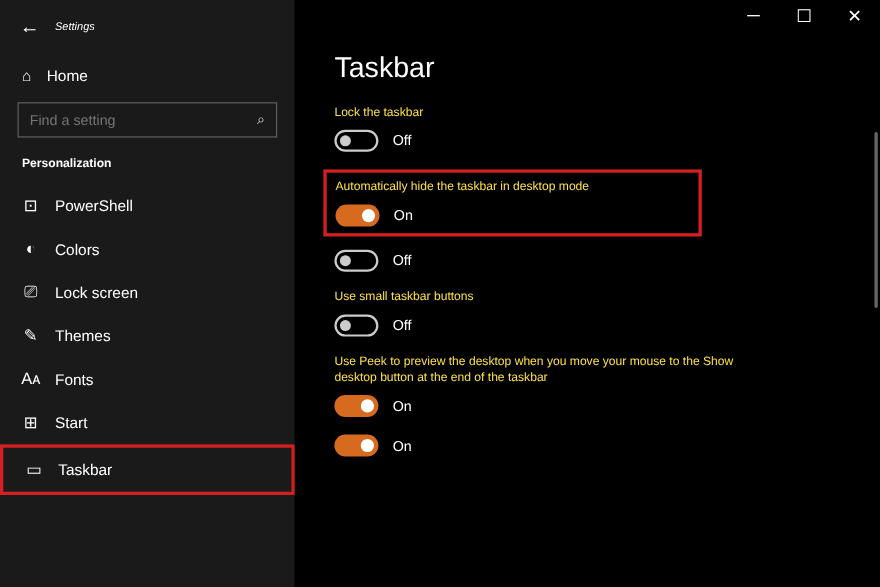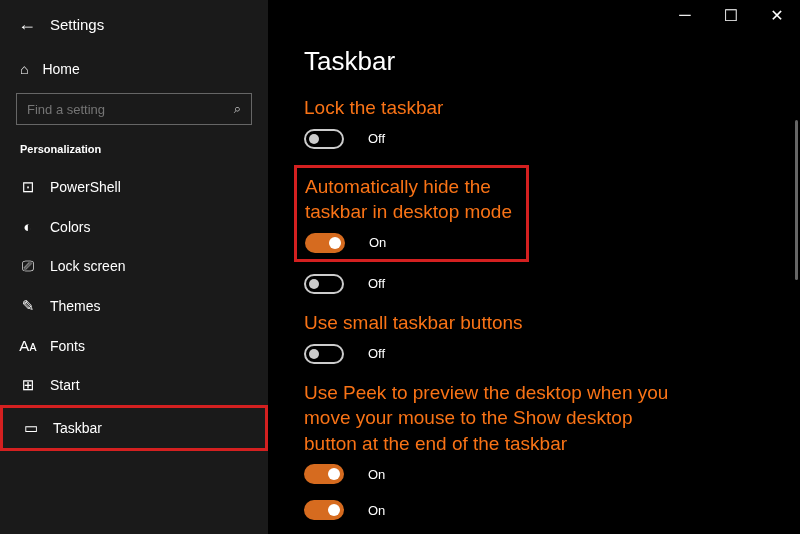--- a/index.html
+++ b/index.html
@@ -2,41 +2,41 @@
 <html><head>
 <meta charset="utf-8">
 <style>
 * { margin: 0; padding: 0; box-sizing: border-box; font-family: "Segoe UI", sans-serif; }
 body { width: 800px; height: 534px; background: #000; color: #fff; overflow: hidden; display: flex; }
 .sidebar { width: 268px; height: 100%; background: #1a1a1a; padding-top: 10px; position: relative; }
 .titlebar { position: absolute; top: 0; right: 0; display: flex; }
 .titlebar-btn { width: 46px; height: 30px; display: flex; align-items: center; justify-content: center; font-size: 16px; cursor: pointer; }
 .header-row { display: flex; align-items: center; gap: 14px; padding: 4px 18px 16px 18px; }
 .back-arrow { font-size: 18px; cursor: pointer; }
-.app-title { font-size: 15px; }
+.app-title { font-size: 10px; font-style: italic; }
 .home-row { display: flex; align-items: center; gap: 14px; padding: 10px 20px; cursor: pointer; font-size: 14px; }
 .search-box { margin: 6px 16px 14px 16px; border: 1px solid #666; height: 32px; display: flex; align-items: center; padding: 0 10px; justify-content: center; }
 .search-input { background: transparent; border: none; outline: none; color: #999; font-size: 13px; flex: 1; }
 .search-icon { font-size: 13px; color: #ccc; }
 .section-title { font-size: 11px; font-weight: 600; padding: 4px 20px 12px 20px; }
 .nav-item { display: flex; align-items: center; gap: 14px; padding: 11px 20px; cursor: pointer; font-size: 14px; }
 .nav-item .icon { width: 16px; display: inline-flex; justify-content: center; font-size: 15px; }
 .highlight-red { border: 3px solid #d42020; }
 .main { flex: 1; height: 100%; background: #000; padding: 46px 36px 10px 36px; overflow-y: hidden; position: relative; }
 .page-title { font-size: 26px; font-weight: 400; margin-bottom: 18px; }
 .setting { margin-bottom: 16px; }
-.setting-label { font-size: 19px; margin-bottom: 8px; line-height: 1.35; color: #f97316; }
-.toggle-row { display: flex; align-items: center; gap: 24px; }
+.setting-label { font-size: 11px; margin-bottom: 8px; line-height: 1.35; color: #fde047; }
+.toggle-row { display: flex; align-items: center; gap: 13px; }
 .toggle { width: 40px; height: 20px; border-radius: 10px; position: relative; cursor: pointer; }
 .toggle.off { border: 2px solid #ccc; background: #000; }
 .toggle.off::after { content: ""; width: 10px; height: 10px; background: #ccc; border-radius: 50%; position: absolute; left: 3px; top: 3px; }
 .toggle.on { background: #d66b1f; }
 .toggle.on::after { content: ""; width: 12px; height: 12px; background: #fff; border-radius: 50%; position: absolute; right: 4px; top: 4px; }
 .toggle-text { font-size: 13px; }
-.highlight-box { border: 3px solid #d42020; padding: 6px 8px; margin-left: -10px; margin-bottom: 12px; display: inline-block; width: 235px; }
+.highlight-box { border: 3px solid #d42020; padding: 6px 8px; margin-left: -10px; margin-bottom: 12px; display: inline-block; width: 344px; }
 .scrollbar { position: absolute; right: 2px; top: 120px; width: 3px; height: 160px; background: #666; border-radius: 2px; }
 </style>
 </head>
 <body>
 
 <div class="sidebar">
   <div class="header-row">
     <span class="back-arrow">←</span>
     <span class="app-title">Settings</span>
   </div>

